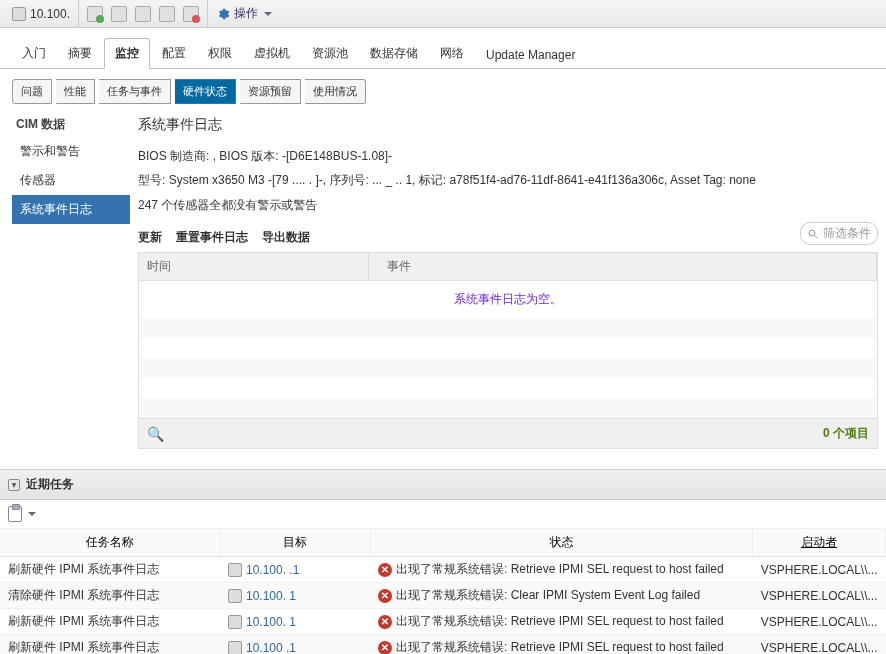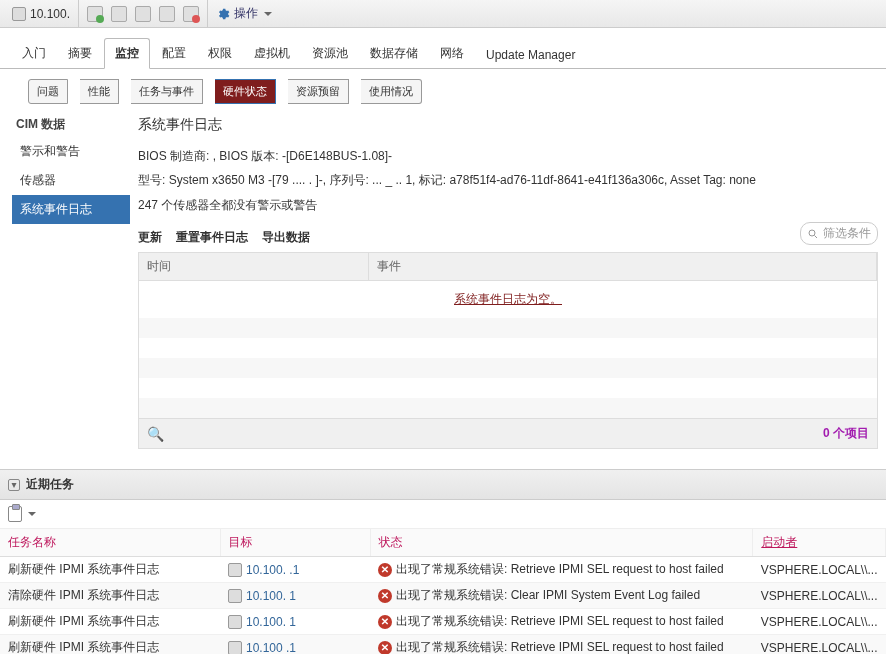--- a/index.html
+++ b/index.html
@@ -13,63 +13,63 @@
 .tb-icon.green::after { content: ''; position: absolute; right: -2px; bottom: -2px; width: 8px; height: 8px; background: #5a5; border-radius: 50%; }
 .tb-icon.red::after { content: ''; position: absolute; right: -2px; bottom: -2px; width: 8px; height: 8px; background: #d55; border-radius: 50%; }
 .gear { width: 14px; height: 14px; display: inline-block; }
 .gear svg { width: 14px; height: 14px; }
 .dropdown-caret { width: 0; height: 0; border-left: 4px solid transparent; border-right: 4px solid transparent; border-top: 4px solid #666; display: inline-block; margin-left: 2px; }
 
 .main-tabs { display: flex; align-items: flex-end; padding: 10px 12px 0 12px; border-bottom: 1px solid #bbb; gap: 2px; }
 .main-tab { padding: 6px 10px; color: #333; cursor: pointer; }
 .main-tab.active { background: #fff; border: 1px solid #bbb; border-bottom: 1px solid #fff; margin-bottom: -1px; border-radius: 3px 3px 0 0; font-weight: bold; }
 
-.sub-tabs { display: flex; padding: 10px 12px 8px 28px; gap: 12px; }
+.sub-tabs { display: flex; padding: 10px 12px 8px 12px; gap: 4px; }
 .sub-tab { padding: 4px 8px; border: 1px solid #999; background: #f5f5f5; cursor: pointer; font-size: 11px; }
 .sub-tab + .sub-tab { border-left: none; }
-.sub-tab.active { background: #7f1d1d; color: #fff; border-color: #3572b0; }
+.sub-tab.active { background: #0369a1; color: #fff; border-color: #3572b0; }
 .sub-tab:first-child { border-radius: 3px 0 0 3px; }
 .sub-tab:last-child { border-radius: 0 3px 3px 0; }
 
 .content-row { display: flex; }
 .sidebar { width: 130px; padding: 0 0 0 12px; }
 .sidebar-header { font-weight: bold; padding: 4px 4px; color: #444; }
 .sidebar-item { padding: 6px 8px; cursor: pointer; color: #333; }
 .sidebar-item.active { background: #3572b0; color: #fff; }
 
 .main-pane { flex: 1; padding: 0 8px 0 8px; }
 .pane-title { font-size: 14px; color: #333; padding: 4px 0 10px 0; }
 .info-line { color: #333; padding: 2px 0; line-height: 1.7; }
 .action-links { display: flex; gap: 14px; padding: 12px 0 6px 0; }
 .action-link { color: #333; cursor: pointer; font-weight: bold; }
 
 .filter-row { display: flex; justify-content: flex-end; align-items: center; padding: 2px 0 4px 0; }
 .filter-box { display: flex; align-items: center; border: 1px solid #ccc; border-radius: 10px; padding: 2px 6px; background: #fff; gap: 4px; color: #999; font-family: Liberation Mono, monospace; }
 .filter-box svg { width: 12px; height: 12px; }
 
 .grid { border: 1px solid #ddd; }
-.grid-header { display: flex; background: #f0f0f0; border-bottom: 1px solid #ddd; }
+.grid-header { display: flex; background: #f0f0f0; border-bottom: 1px solid #ddd; gap: 10px; }
 .grid-header > div { padding: 5px 8px; color: #666; border-right: 1px solid #ddd; }
 .col-time { width: 230px; flex: none; }
 .col-event { flex: 1; }
 .grid-body { min-height: 120px; text-align: center; }
-.grid-empty { padding: 10px 0; color: #7f1d1d; text-decoration: underline; }
+.grid-empty { padding: 10px 0; color: #6d28d9; }
 .grid-row { height: 20px; }
 .grid-row:nth-child(even) { background: #f7f7f7; }
 .grid-footer { display: flex; justify-content: space-between; align-items: center; background: #f0f0f0; border-top: 1px solid #ddd; padding: 6px 8px; color: #888; }
-.grid-footer .right { color: #a21caf; font-weight: bold; }
+.grid-footer .right { color: #4d7c0f; font-weight: bold; }
 
 .tasks-header { background: linear-gradient(#f0f0f0, #e4e4e4); border-top: 1px solid #ccc; border-bottom: 1px solid #ccc; padding: 6px 8px; display: flex; align-items: center; gap: 6px; margin-top: 20px; }
 .tasks-header .collapse { width: 12px; height: 12px; border: 1px solid #888; display: flex; align-items: center; justify-content: center; font-size: 10px; color: #666; border-radius: 2px; }
 .tasks-toolbar { padding: 6px 8px; display: flex; align-items: center; gap: 4px; border-bottom: 1px solid #eee; }
 .clipboard-icon { width: 14px; height: 16px; display: inline-block; background: #fff; border: 1px solid #888; border-radius: 2px; position: relative; }
 .clipboard-icon::before { content: ''; position: absolute; top: -3px; left: 3px; width: 6px; height: 4px; background: #aac; border: 1px solid #888; border-radius: 1px; }
 
 .task-table { width: 100%; border-collapse: collapse; }
-.task-table th { text-align: left; padding: 5px 8px; color: #be185d; font-weight: normal; border-bottom: 1px solid #ddd; border-right: 1px solid #eee; background: #fafafa; }
+.task-table th { text-align: center; padding: 5px 8px; color: #000000; font-weight: normal; border-bottom: 1px solid #ddd; border-right: 1px solid #eee; background: #fafafa; }
 .task-table td { padding: 4px 8px; border-bottom: 1px solid #f0f0f0; vertical-align: middle; }
 .task-table tbody tr:nth-child(even) { background: #f9f9f9; }
 .th-name { width: 220px; }
 .th-target { width: 150px; }
 .th-status { width: auto; }
 .th-initiator { width: 130px; text-decoration: underline; }
 .host-link { color: #336699; cursor: pointer; display: flex; align-items: center; gap: 4px; }
 .err-icon { width: 14px; height: 14px; background: #c0392b; border-radius: 50%; display: inline-flex; align-items: center; justify-content: center; color: #fff; font-size: 10px; font-weight: bold; margin-right: 4px; flex: none; }
 .status-cell { display: flex; align-items: center; }
 </style>

